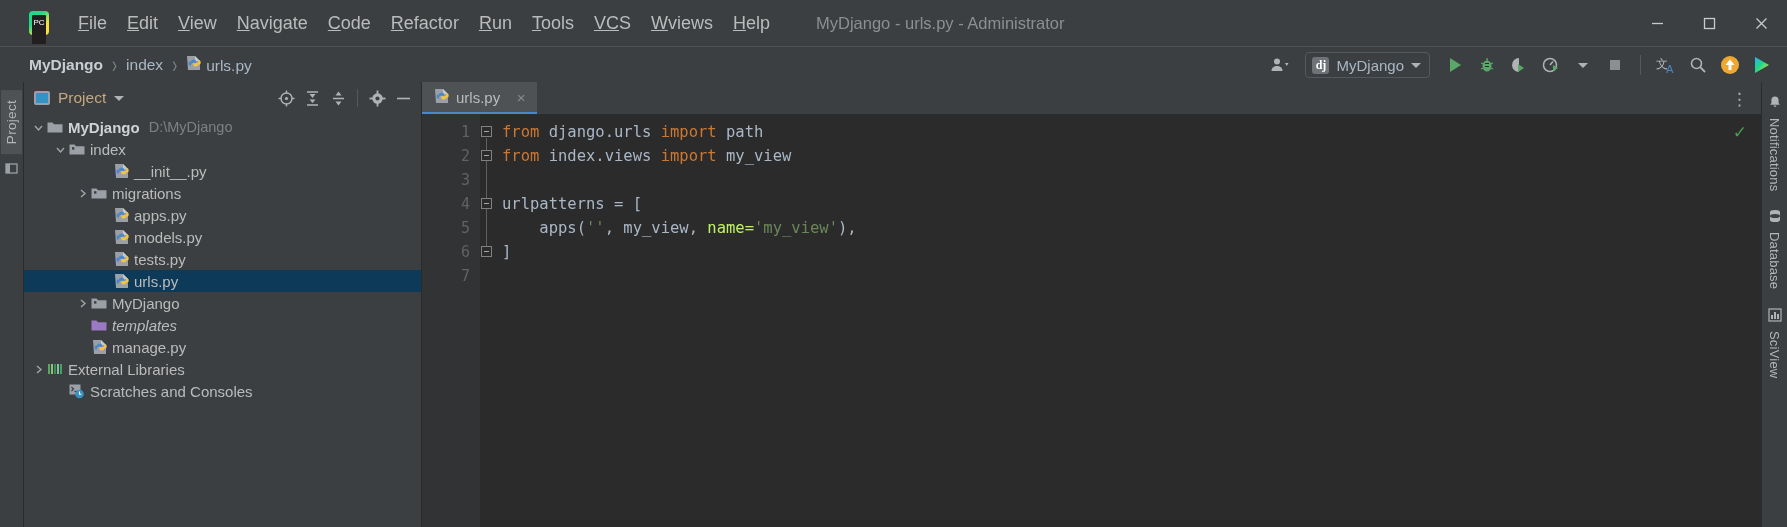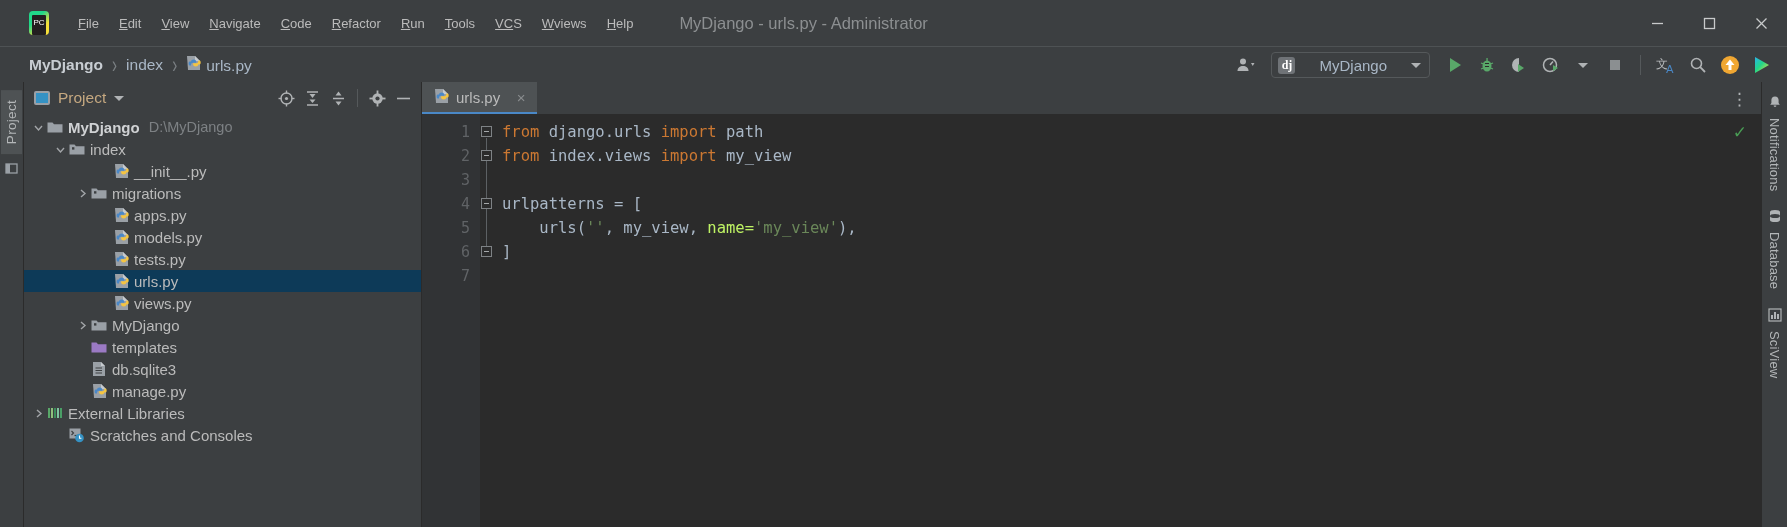--- a/index.html
+++ b/index.html
@@ -28,27 +28,27 @@
     width: 26px; height: 26px;
     margin-right: 16px;
     position: relative; flex: 0 0 26px;
   }
   .app-logo .lg-body {
     position:absolute; left:3px; top:1px; width:20px; height:24px;
     border-radius: 4px;
     background: linear-gradient(135deg,#21d789 0%,#21d789 35%,#f7e03a 70%,#f7e03a 100%);
   }
   .app-logo .lg-inner {
-    position:absolute; left:6px; top:5px; width:14px; height:20px;
+    position:absolute; left:6px; top:5px; width:14px; height:29px;
     background:#231f20; border-radius:1px;
     font-size:8px; color:#fff; text-align:center; line-height:16px;
   }
   .menubar { display: flex; align-items: center; gap: 0px; }
   .menu-item {
-    font-size: 13px;
+    font-size: 18px;
     color: #bbbbbb;
     padding: 4px 10px;
     cursor: default;
     white-space: nowrap;
   }
   .menu-item .mn { text-decoration: underline; }
   .win-title {
     font-size: 16.5px; color: #8c8f91;
     margin-left: 36px; white-space: nowrap;
   }
@@ -94,21 +94,21 @@
     display: flex; align-items: center; justify-content: center;
     border-radius: 3px;
   }
   .tb-sep {
     width: 1px; height: 20px; background: #55595b; margin: 0 8px;
   }
   .runcfg {
     display: flex; align-items: center;
     height: 26px; padding: 0 8px 0 6px;
     border: 1px solid #55595b; border-radius: 4px;
-    gap: 24px; margin: 0 8px;
+    gap: 7px; margin: 0 8px;
   }
   .dj-icon {
     width: 17px; height: 17px; border-radius: 3px;
     background: #6f7377;
     color: #ffffff; font-size: 12px; font-weight: bold;
     display:flex; align-items:center; justify-content:center;
     font-family: "Liberation Serif", serif;
   }
   .runcfg-label { font-size: 15px; color: #a9b7c6; white-space: nowrap; }
   .caret { width:0;height:0;border-left:5px solid transparent;border-right:5px solid transparent;border-top:5px solid #b0b3b5; }
@@ -588,67 +588,42 @@
             <div class="ticon">
               <svg width="15" height="16" viewBox="0 0 15 16">
                 <path d="M1 1 h8 l5 5 v9 h-12 z" fill="#9aa0a6"></path>
                 <path d="M9 1 l5 5 h-5 z" fill="#c6cace"></path>
                 <path d="M5 6.5 q0-2 2.6-2 2.6 0 2.6 2 v1.3 h-3.2 q-2 0-2 2 v0.8 h-1.3 q-1.1 0-1.1-2.1 0-2 1.1-2z" fill="#4a88c7"></path>
                 <path d="M12.3 9.5 q0 2-2.6 2-2.6 0-2.6-2 v-1.3 h3.2 q2 0 2-2 v-0.8 h1.3 q1.1 0 1.1 2.1 0 2-1.1 2z" fill="#f5c542"></path>
               </svg>
             </div>
             <span class="tlabel">urls.py</span>
           </div>
-          <div class="trow" style="padding-left: 72px;">
-            <div class="twist"></div>
-            <div class="ticon">
-              <svg width="15" height="16" viewBox="0 0 15 16">
-                <path d="M1 1 h8 l5 5 v9 h-12 z" fill="#9aa0a6"></path>
-                <path d="M9 1 l5 5 h-5 z" fill="#c6cace"></path>
-                <path d="M5 6.5 q0-2 2.6-2 2.6 0 2.6 2 v1.3 h-3.2 q-2 0-2 2 v0.8 h-1.3 q-1.1 0-1.1-2.1 0-2 1.1-2z" fill="#4a88c7"></path>
-                <path d="M12.3 9.5 q0 2-2.6 2-2.6 0-2.6-2 v-1.3 h3.2 q2 0 2-2 v-0.8 h1.3 q1.1 0 1.1 2.1 0 2-1.1 2z" fill="#f5c542"></path>
-              </svg>
-            </div>
-            <span class="tlabel">views.py</span>
-          </div>
           <div class="trow" style="padding-left: 50px;">
             <div class="twist">
               <svg width="11" height="11" viewBox="0 0 11 11">
                 <path d="M4 2 L8 5.5 L4 9" stroke="#a2a5a8" fill="none" stroke-width="1.4"></path>
               </svg>
             </div>
             <div class="ticon">
               <svg width="16" height="14" viewBox="0 0 16 14">
                 <path d="M0.5 2.5 h5 l1.5 1.8 h8.5 v8.2 h-15 z" fill="#9aa0a6"></path>
                 <rect x="3" y="5.2" width="2.4" height="2.4" fill="#3c3f41"></rect>
               </svg>
             </div>
             <span class="tlabel">MyDjango</span>
           </div>
-          <div class="trow" style="padding-left: 50px;">
+          <div class="trow" style="padding-left: 50px; font-style: italic;">
             <div class="twist"></div>
             <div class="ticon">
               <svg width="16" height="14" viewBox="0 0 16 14">
                 <path d="M0.5 2.5 h5 l1.5 1.8 h8.5 v8.2 h-15 z" fill="#9b7ac4"></path>
               </svg>
             </div>
             <span class="tlabel">templates</span>
-          </div>
-          <div class="trow" style="padding-left: 50px;">
-            <div class="twist"></div>
-            <div class="ticon">
-              <svg width="14" height="16" viewBox="0 0 14 16">
-                <path d="M1 1 h8 l4 4 v10 h-12 z" fill="#9aa0a6"></path>
-                <path d="M9 1 l4 4 h-4 z" fill="#c6cace"></path>
-                <line x1="3.5" y1="7" x2="10" y2="7" stroke="#3c3f41" stroke-width="1"></line>
-                <line x1="3.5" y1="9.5" x2="10" y2="9.5" stroke="#3c3f41" stroke-width="1"></line>
-                <line x1="3.5" y1="12" x2="10" y2="12" stroke="#3c3f41" stroke-width="1"></line>
-              </svg>
-            </div>
-            <span class="tlabel">db.sqlite3</span>
           </div>
           <div class="trow" style="padding-left: 50px;">
             <div class="twist"></div>
             <div class="ticon">
               <svg width="15" height="16" viewBox="0 0 15 16">
                 <path d="M1 1 h8 l5 5 v9 h-12 z" fill="#9aa0a6"></path>
                 <path d="M9 1 l5 5 h-5 z" fill="#c6cace"></path>
                 <path d="M5 6.5 q0-2 2.6-2 2.6 0 2.6 2 v1.3 h-3.2 q-2 0-2 2 v0.8 h-1.3 q-1.1 0-1.1-2.1 0-2 1.1-2z" fill="#4a88c7"></path>
                 <path d="M12.3 9.5 q0 2-2.6 2-2.6 0-2.6-2 v-1.3 h3.2 q2 0 2-2 v-0.8 h1.3 q1.1 0 1.1 2.1 0 2-1.1 2z" fill="#f5c542"></path>
               </svg>
@@ -722,21 +697,21 @@
           <div class="fold-mark" style="top:12px"></div>
           <div class="fold-mark" style="top:36px"></div>
           <div class="fold-mark" style="top:84px"></div>
           <div class="fold-mark" style="top:132px"></div>
         </div>
         <div class="code" id="code">
             <div class="cline"><span class="kw">from </span><span class="id">django.urls </span><span class="kw">import </span><span class="id">path</span></div>
             <div class="cline"><span class="kw">from </span><span class="id">index.views </span><span class="kw">import </span><span class="id">my_view</span></div>
             <div class="cline">&nbsp;</div>
             <div class="cline"><span class="id">urlpatterns = [</span></div>
-            <div class="cline"><span class="id">    urls(</span><span class="str">''</span><span class="id">, my_view, </span><span class="named">name=</span><span class="str">'my_view'</span><span class="id">),</span></div>
+            <div class="cline"><span class="id">    apps(</span><span class="str">''</span><span class="id">, my_view, </span><span class="named">name=</span><span class="str">'my_view'</span><span class="id">),</span></div>
             <div class="cline"><span class="id">]</span></div>
             <div class="cline">&nbsp;</div>
           </div>
         <div class="check-ok">✓</div>
         <div class="err-stripe"></div>
       </div>
     </div>
 
     <div class="rightstrip">
       <div class="rtab">

